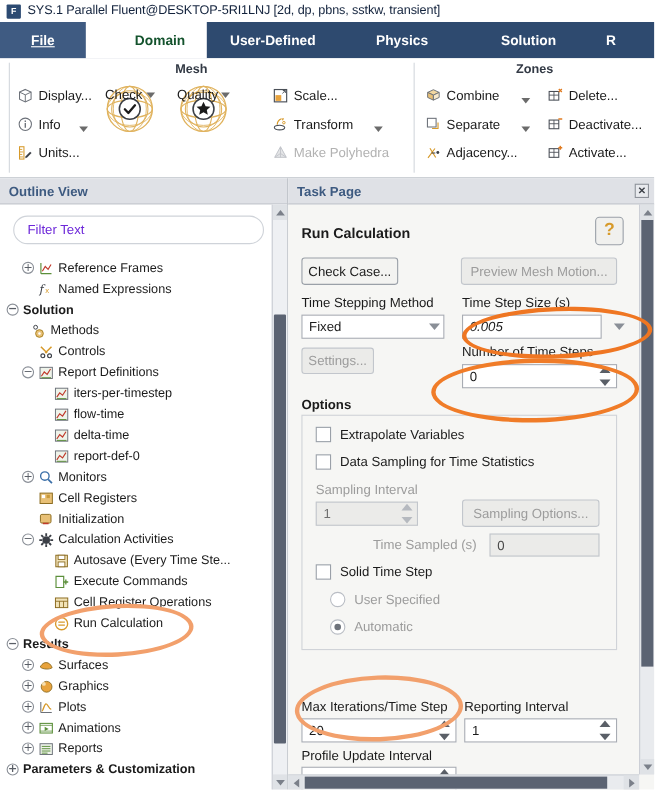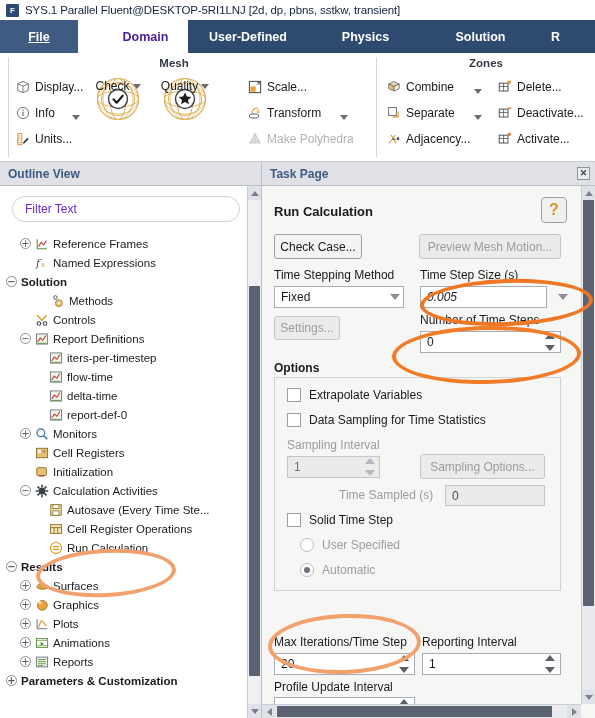--- a/index.html
+++ b/index.html
@@ -28,21 +28,21 @@
   .tabstrip {
     height: 33px; background:#2e4a6f; display:flex; align-items:stretch;
     position:relative;
   }
   .tab {
     display:flex; align-items:center; justify-content:center;
     font-size:12.5px; font-weight:bold; color:#ffffff;
     padding: 0 14px; white-space:nowrap; cursor:default;
   }
   .tab.file { background:#3f5b82; width:78px; padding:0;text-align:right; }
-  .tab.active { background:#ffffff; color:#4c1d95;padding-left:39px; }
+  .tab.active { background:#ffffff; color:#14532d;padding-left:39px; }
   .tab.w-dom { width: 110px; }
   .tab.w-phy { width: 115px; }
   .tab.w-ud  { width: 120px; }
   .tab.w-sol { width: 115px; }
   .tab.w-res { width: 57px; justify-content:flex-start; padding-left:13px;}
 
   
   .ribbon {
     height: 109px; background:#ffffff; position:relative;
     border-bottom:1px solid #c8ccd2;
@@ -428,21 +428,21 @@
             <svg class="ticon" viewBox="0 0 16 16">
               <text x="1" y="12" font-family="DejaVu Serif, serif" font-style="italic" font-size="12" fill="#3b3f46">f</text>
               <text x="7" y="12" font-size="8" fill="#d79a2b">x</text>
             </svg>
             <span>Named Expressions</span>
           </div>
           <div class="tnode bold" style="padding-left:6px">
             <span class="exp">−</span>
             <span>Solution</span>
           </div>
-          <div class="tnode" style="padding-left:36px">
+          <div class="tnode" style="padding-left:13px">
             <span class="spacer"></span>
             <svg class="ticon" viewBox="0 0 16 16">
               <circle cx="5" cy="4" r="2" fill="none" stroke="#3b3f46" stroke-width="1"></circle>
               <circle cx="9" cy="10.5" r="4" fill="#e8c076" stroke="#a9801f" stroke-width="1"></circle>
               <circle cx="9" cy="10.5" r="1.3" fill="#fff"></circle>
             </svg>
             <span>Methods</span>
           </div>
           <div class="tnode" style="padding-left:20px">
             <span class="spacer"></span>
@@ -532,20 +532,28 @@
             <span>Calculation Activities</span>
           </div>
           <div class="tnode" style="padding-left:34px">
             <span class="spacer"></span>
             <svg class="ticon" viewBox="0 0 16 16">
               <rect x="2" y="2" width="12" height="12" fill="#f2e3b8" stroke="#8a6a1e" stroke-width="1"></rect>
               <rect x="4.4" y="2" width="7" height="4.4" fill="#fff" stroke="#8a6a1e" stroke-width="0.9"></rect>
               <rect x="4.4" y="9" width="7" height="5" fill="#fff" stroke="#8a6a1e" stroke-width="0.9"></rect>
             </svg>
             <span>Autosave (Every Time Ste...</span>
+          </div>
+          <div class="tnode" style="padding-left:34px">
+            <span class="spacer"></span>
+            <svg class="ticon" viewBox="0 0 16 16">
+              <path d="M2.2 2.2h8v11.6h-8Z" fill="#fff" stroke="#5b8f3a" stroke-width="1.2"></path>
+              <path d="M12.4 5.6v5M9.9 8.1h5" stroke="#5b8f3a" stroke-width="1.4"></path>
+            </svg>
+            <span>Execute Commands</span>
           </div>
           <div class="tnode" style="padding-left:34px">
             <span class="spacer"></span>
             <svg class="ticon" viewBox="0 0 16 16">
               <rect x="1.6" y="3" width="12.8" height="10" fill="#f2e3b8" stroke="#8a6a1e" stroke-width="1"></rect>
               <path d="M1.6 6.4h12.8M5.8 6.4v6.6M10 6.4v6.6" stroke="#8a6a1e" stroke-width="0.9"></path>
             </svg>
             <span>Cell Register Operations</span>
           </div>
           <div class="tnode" style="padding-left:34px">

